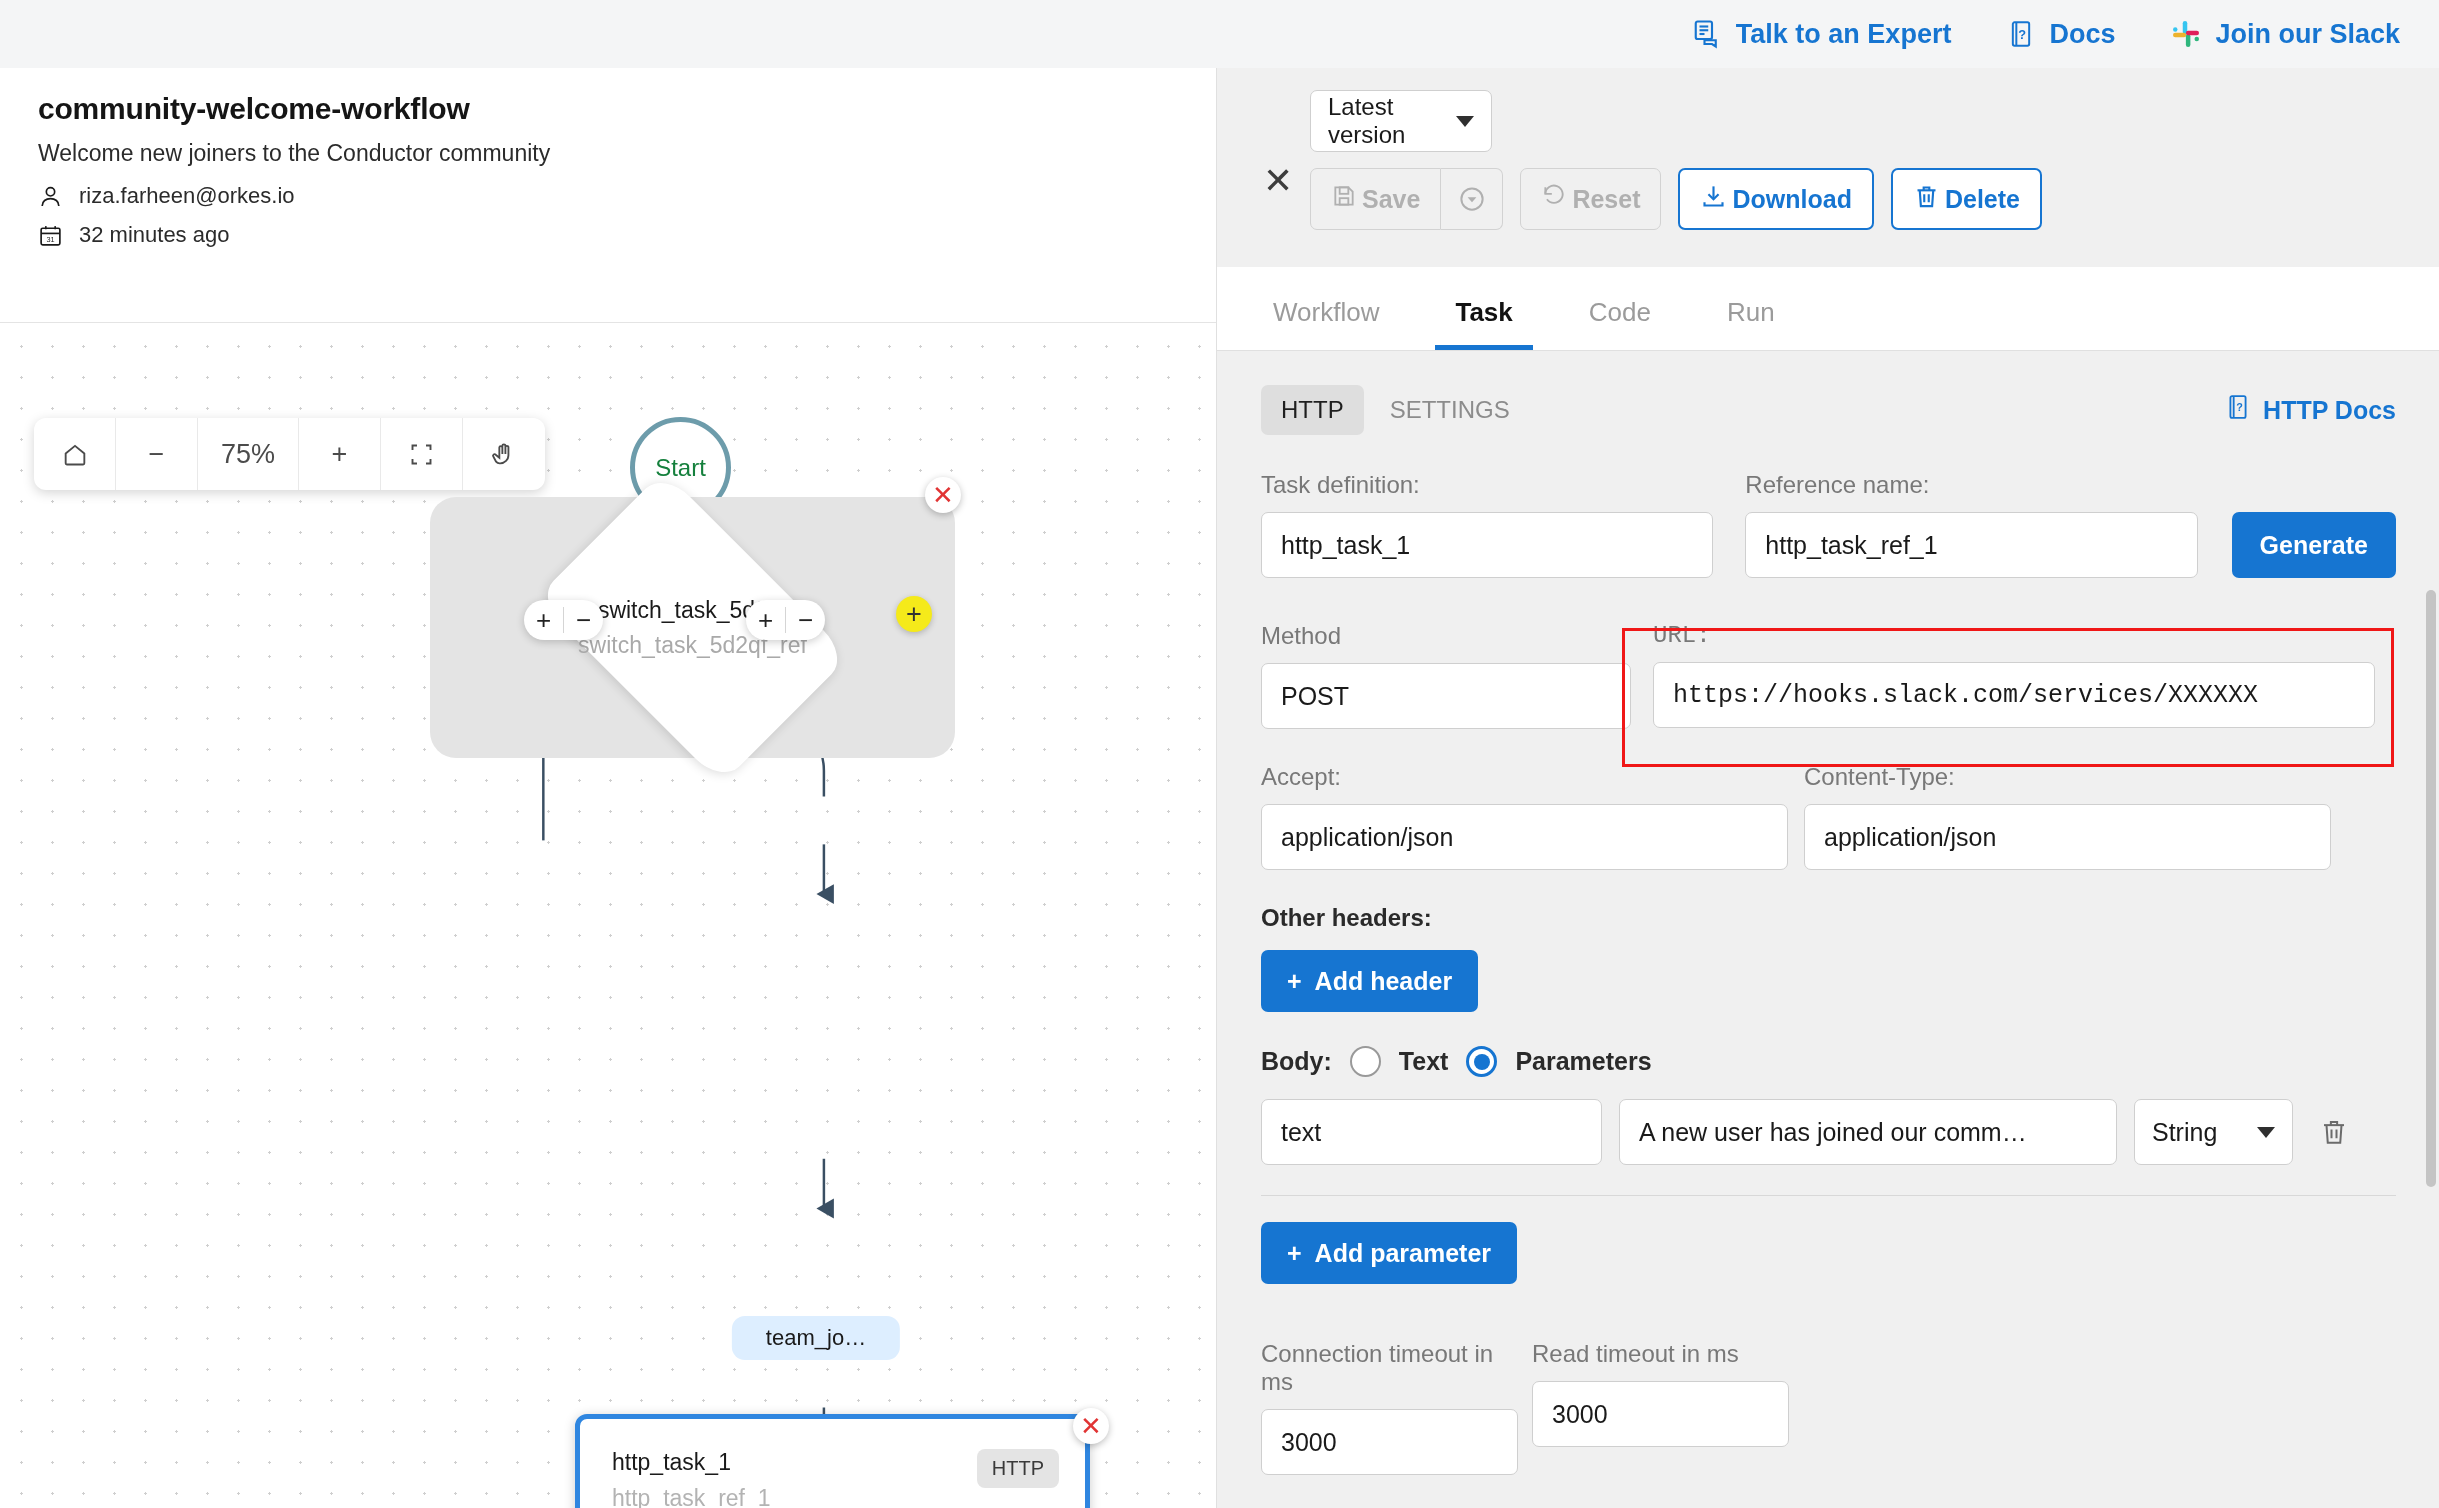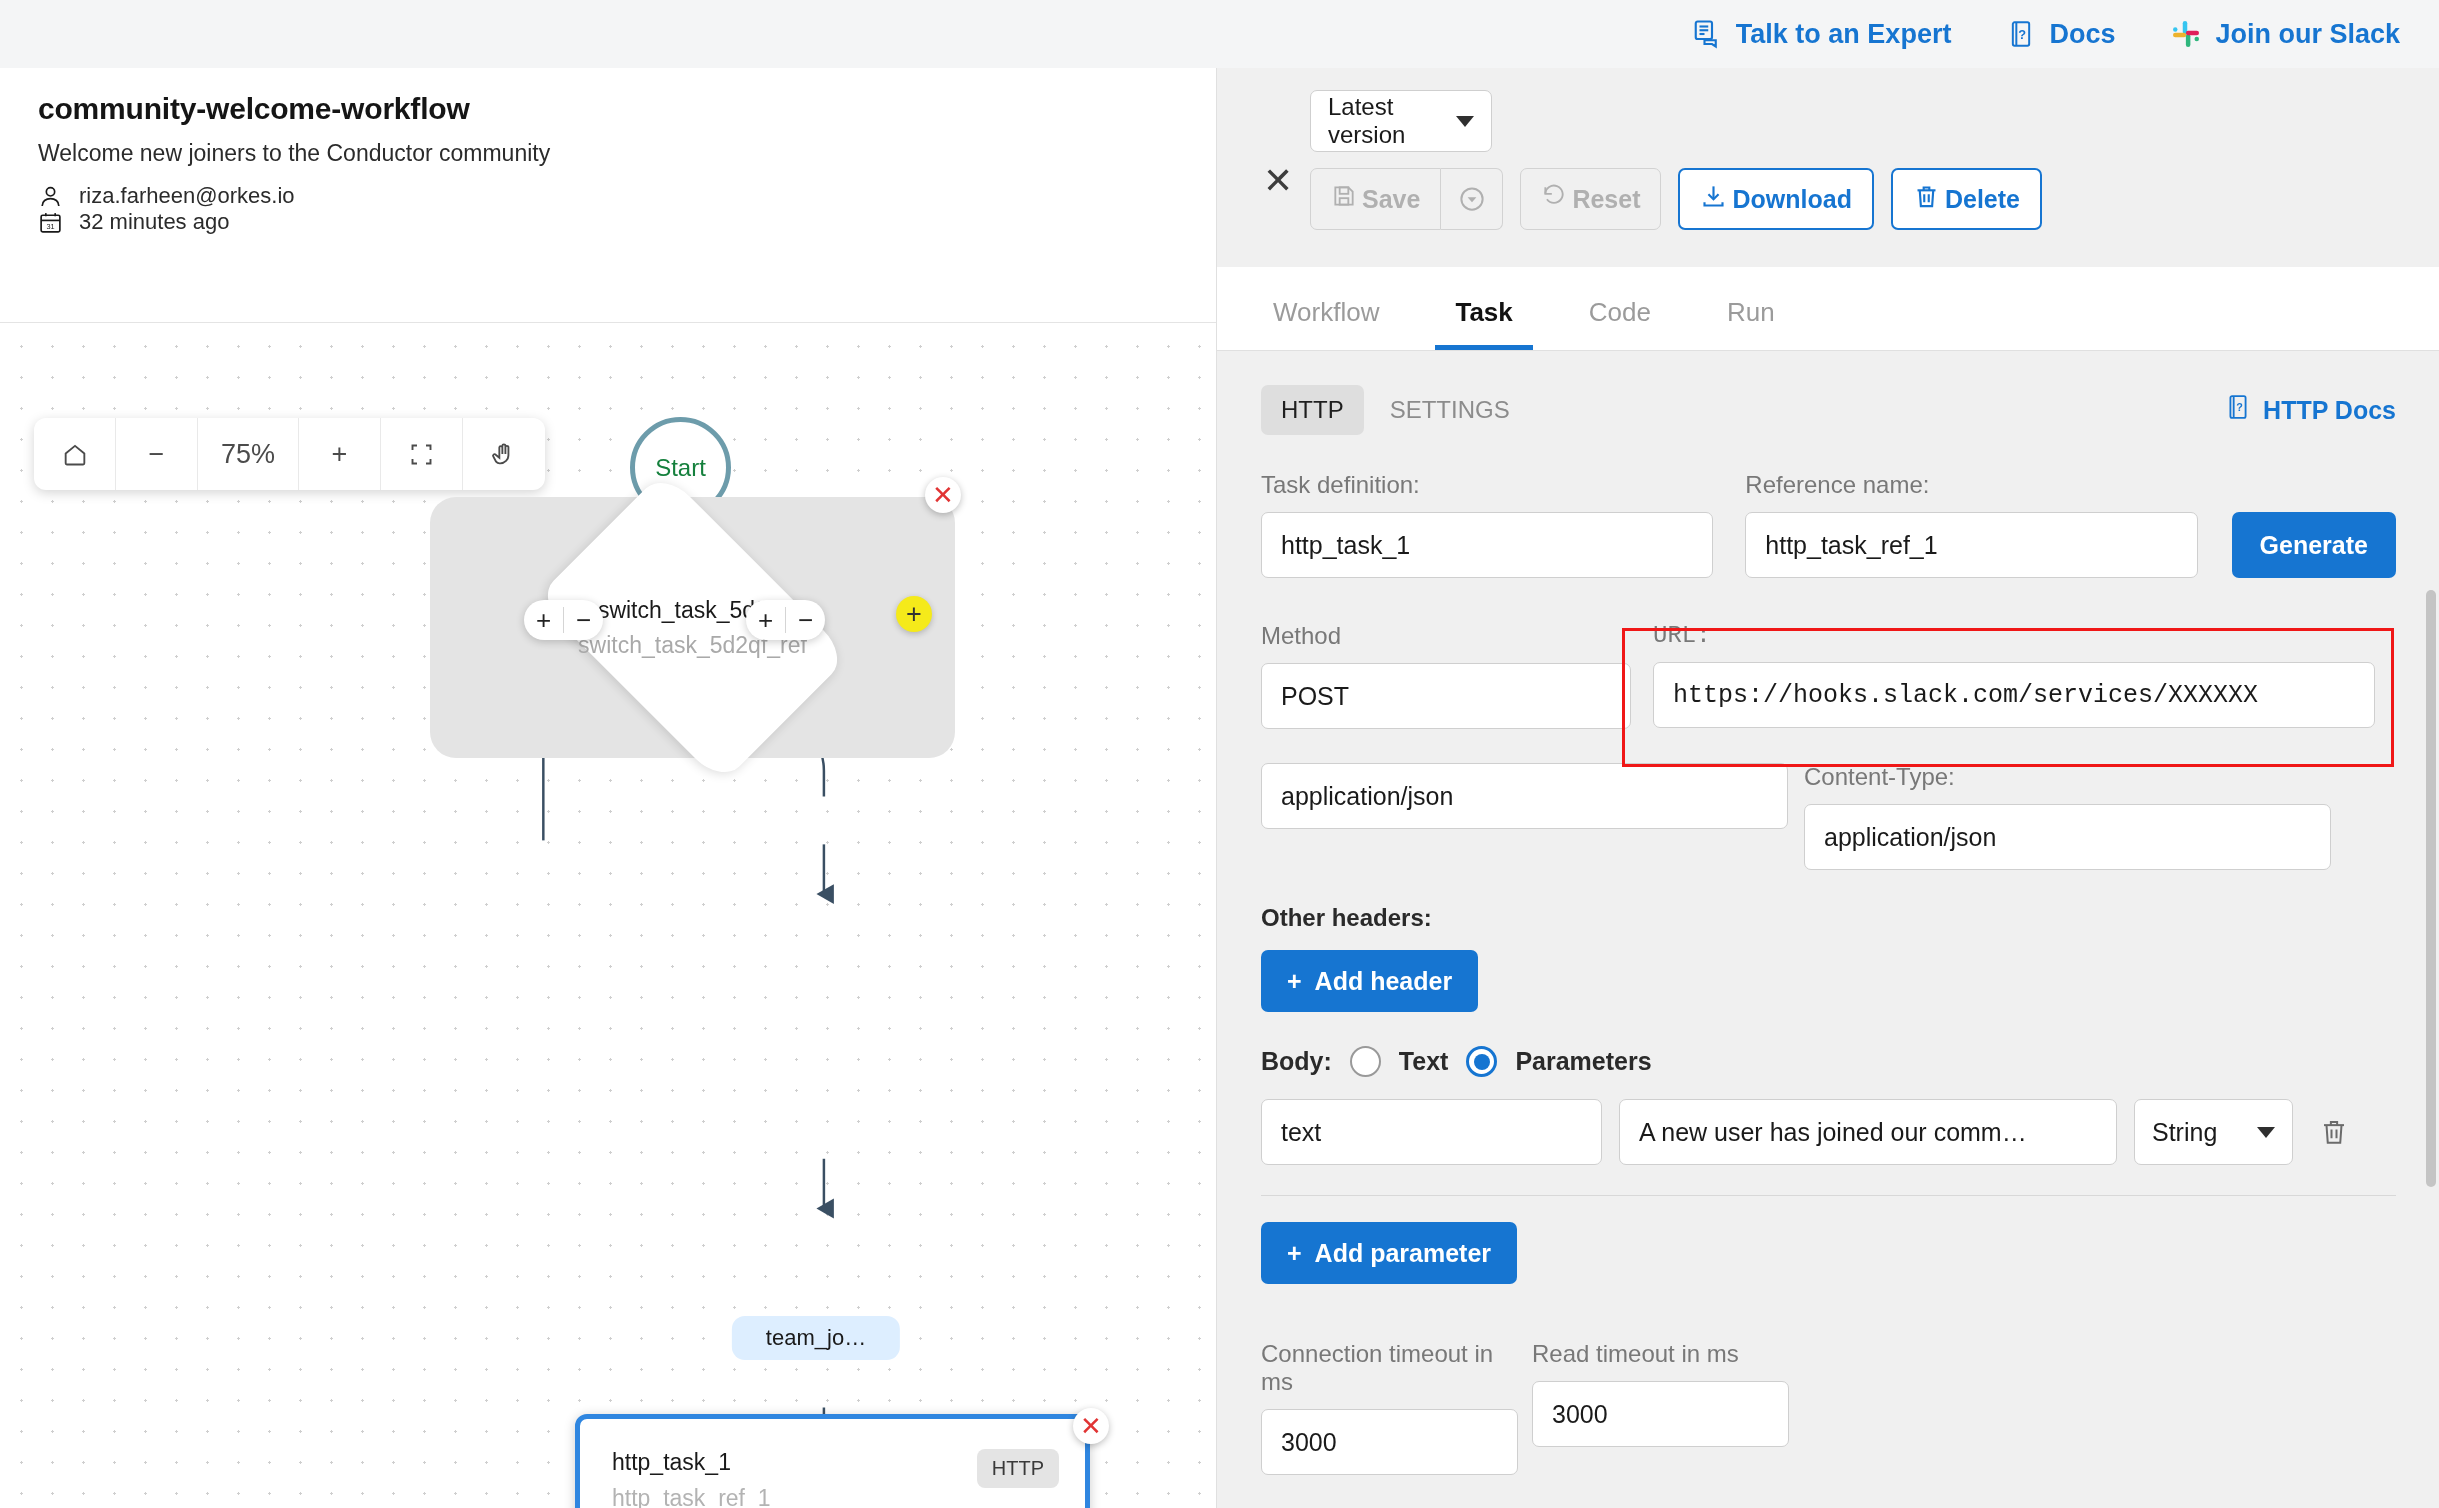--- a/index.html
+++ b/index.html
@@ -27,21 +27,21 @@
 
   
   .leftpane {
     position: absolute; top: 68px; left: 0;
     width: 1216px; height: 1441px;
     background: #fff;
   }
   .wf-header { padding: 24px 2px 0 38px; }
   .wf-title { font-size: 30px; font-weight: 700; color: #151515; letter-spacing: -0.2px; }
   .wf-desc { font-size: 23px; color: #2b2b2b; margin-top: 14px; }
-  .wf-meta { margin-top: 16px; display: flex; flex-direction: column; gap: 0; }
+  .wf-meta { margin-top: 16px; display: flex; flex-direction: column; gap: 13px; }
   .wf-meta-row { display: flex; align-items: center; gap: 16px; font-size: 22px; color: #2b2b2b; }
   .wf-meta-row svg { display: block; flex: none; }
 
   .canvas-divider { position: absolute; left: 0; top: 254px; width: 1216px; height: 1px; background: #e4e4e4; }
 
   .canvas {
     position: absolute; left: 0; top: 255px; width: 1216px; height: 1186px;
     background-color: #ffffff;
     background-image: radial-gradient(#cfcfcf 1.1px, transparent 1.1px);
     background-size: 31px 31px;
@@ -506,20 +506,21 @@
         </div>
         <div style="width:722px; margin-left:22px;font-family:Liberation Mono, monospace;">
           <div class="lbl">URL:</div>
           <div class="inp">https://hooks.slack.com/services/XXXXXX</div>
         </div>
       </div>
 
       
       <div class="grid2" style="margin-bottom:34px;">
         <div style="width:527px;">
+          <div class="lbl">Accept:</div>
           <div class="inp">application/json</div>
         </div>
         <div style="width:527px; margin-left:16px;">
           <div class="lbl">Content-Type:</div>
           <div class="inp">application/json</div>
         </div>
       </div>
 
       
       <div class="lbl bold" style="margin-bottom:18px;">Other headers:</div>

